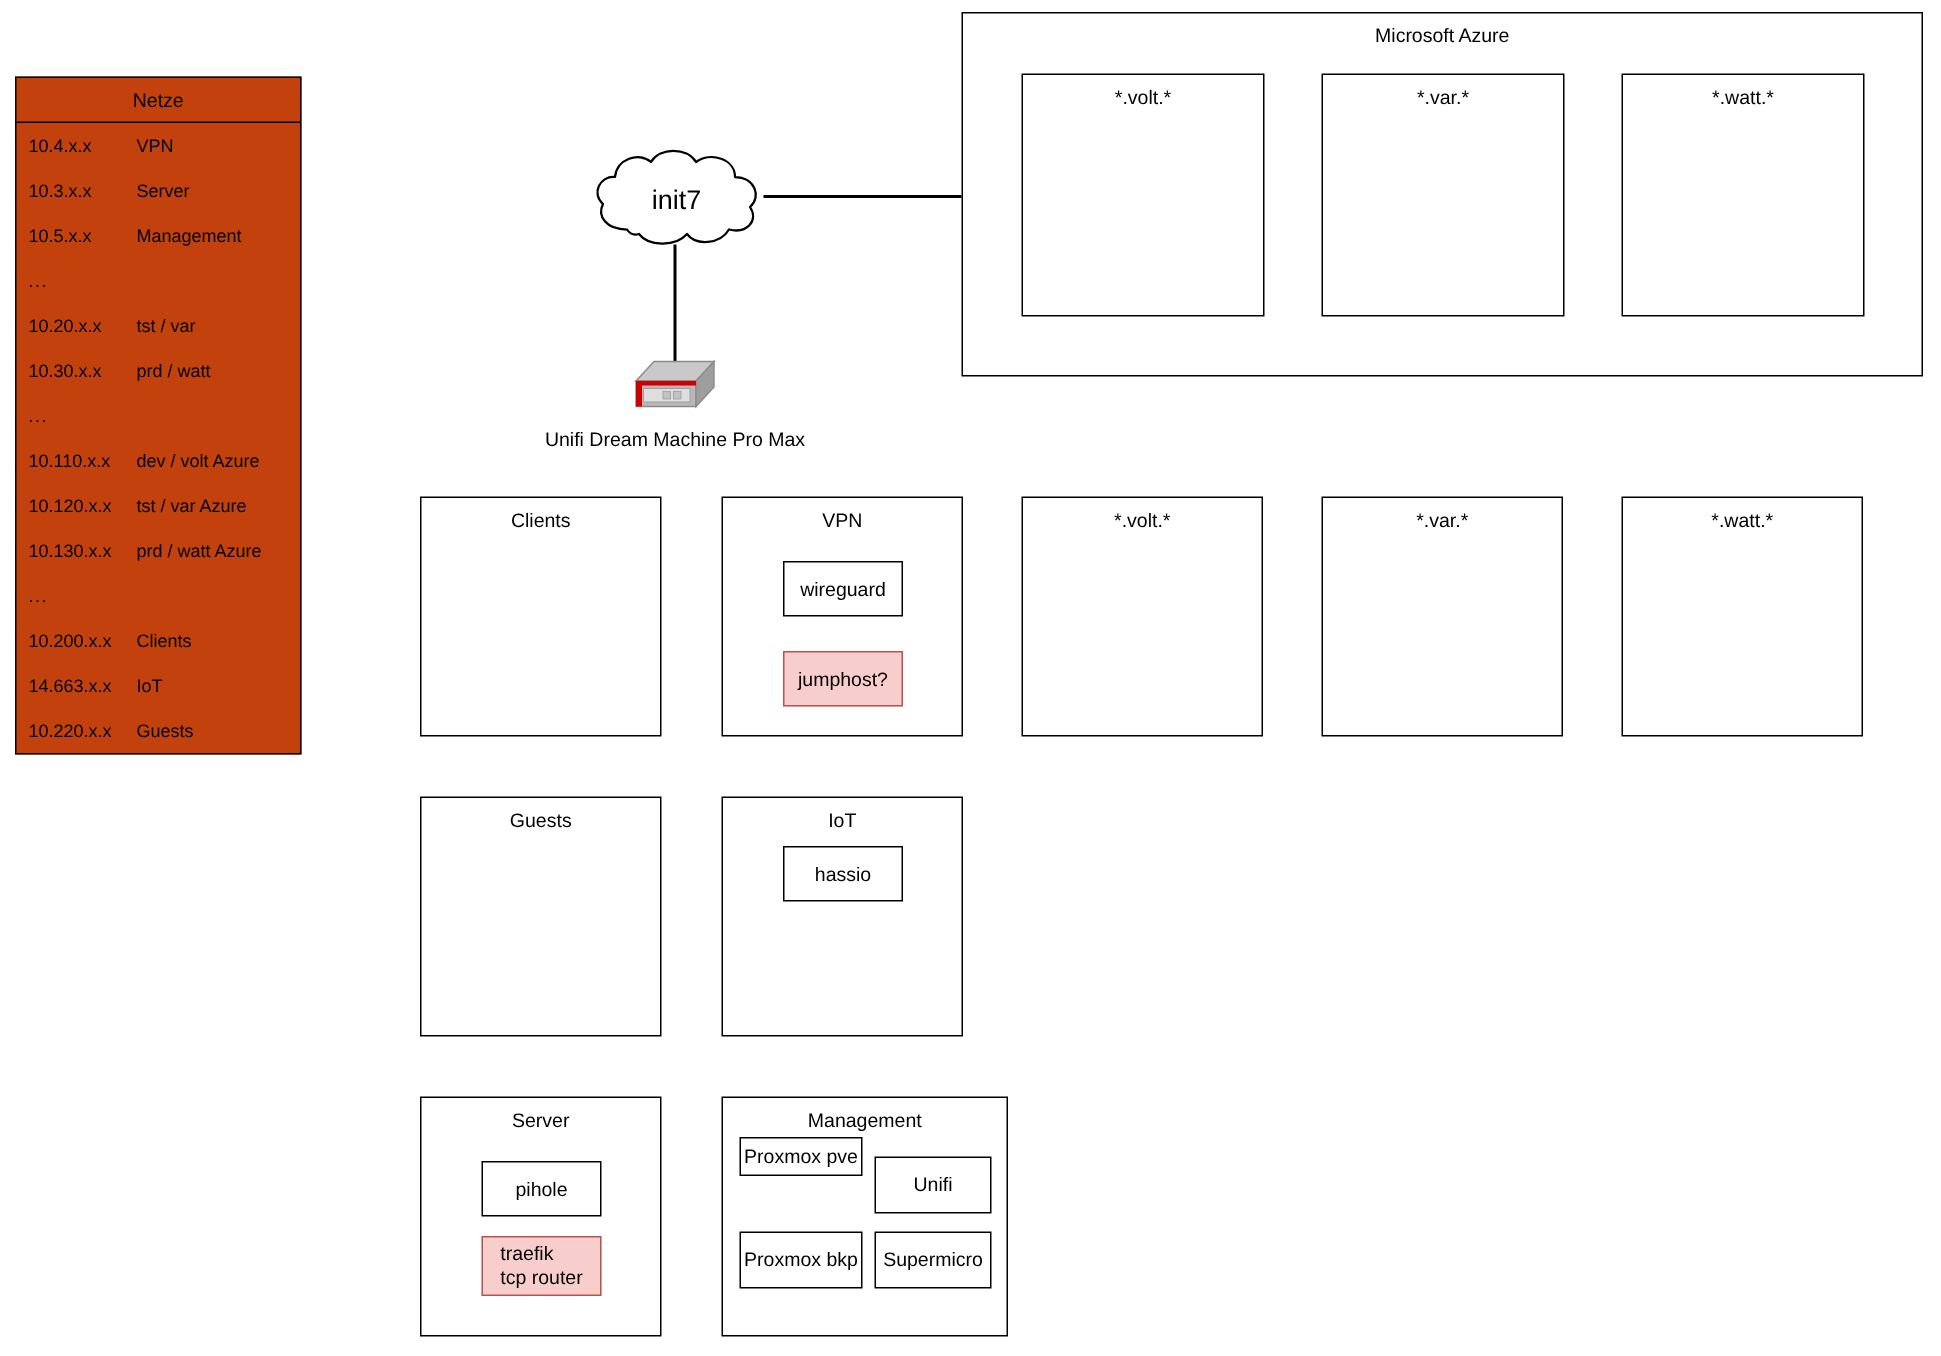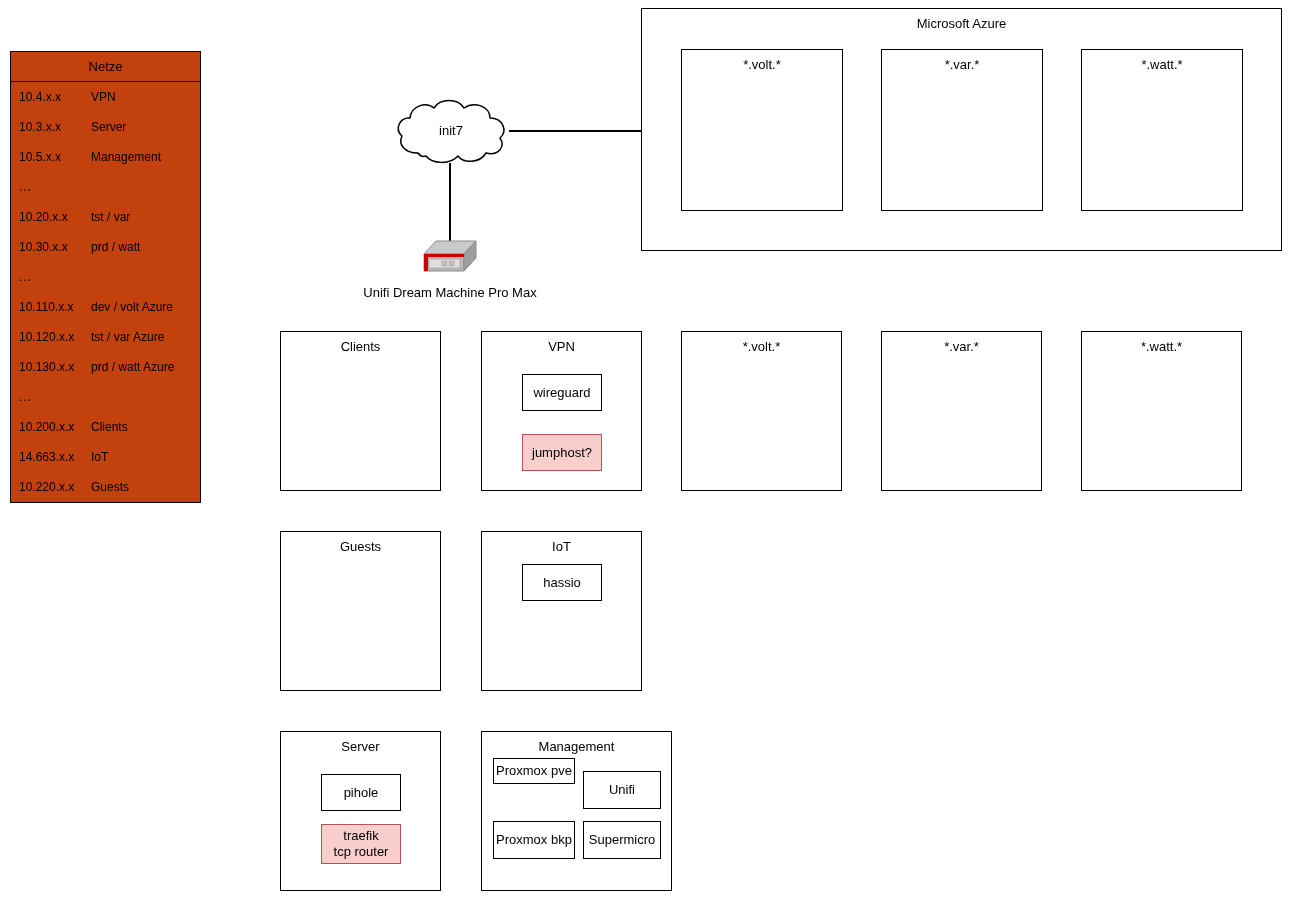--- a/index.html
+++ b/index.html
@@ -84,21 +84,20 @@
   }
 
   .node {
     position: absolute;
     border: 1.5px solid #000;
     background: #fff;
     box-sizing: border-box;
     display: flex;
     align-items: center;
     justify-content: center;
-    text-align: center;
     font-size: 13px;
     line-height: 16px;
   }
   .node.pink {
     background: #f8cecc;
     border-color: #b85450;
   }
 
   
   .cloud-wrap {
@@ -107,21 +106,21 @@
     top: 97px;
     width: 122px;
     height: 70px;
   }
   .cloud-wrap svg { display:block; }
   .cloud-label {
     position: absolute;
     left: 0; right: 0;
     top: 26px;
     text-align: center;
-    font-size: 13px;
+    font-size: 18px;
   }
 
   
   .router-wrap {
     position: absolute;
     left: 420px;
     top: 239px;
     width: 60px;
     height: 42px;
   }

